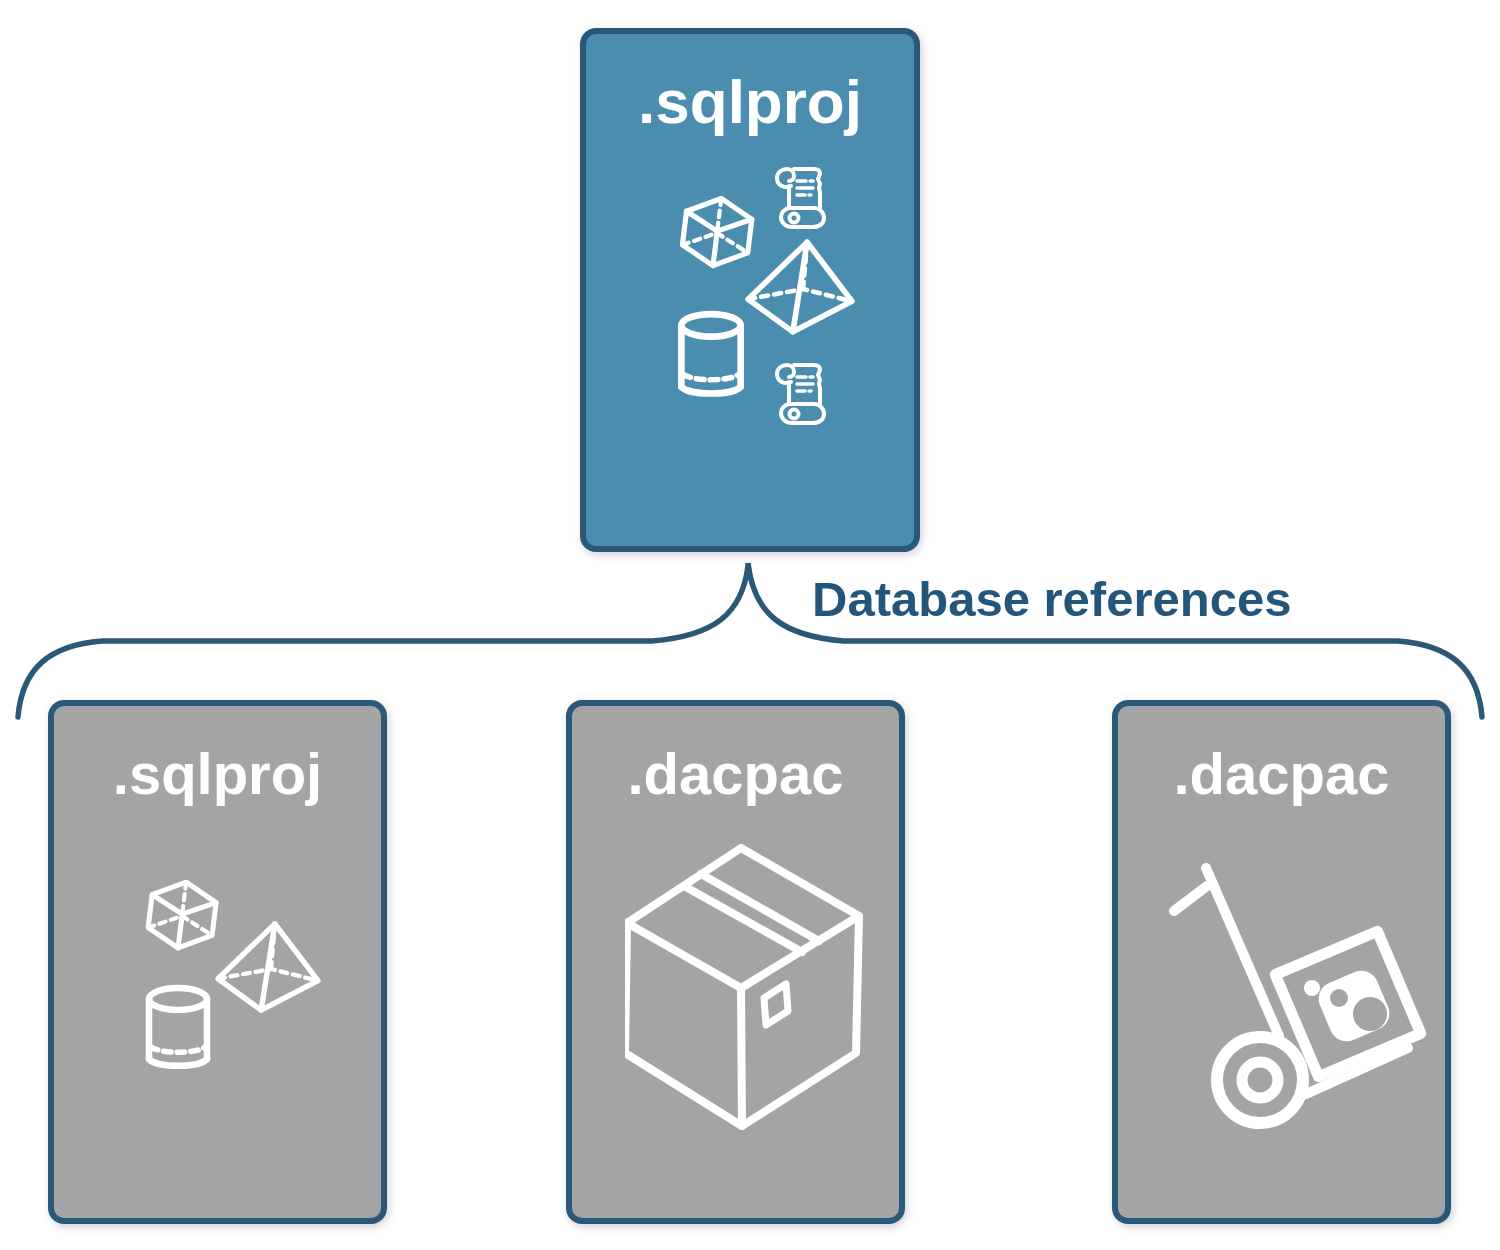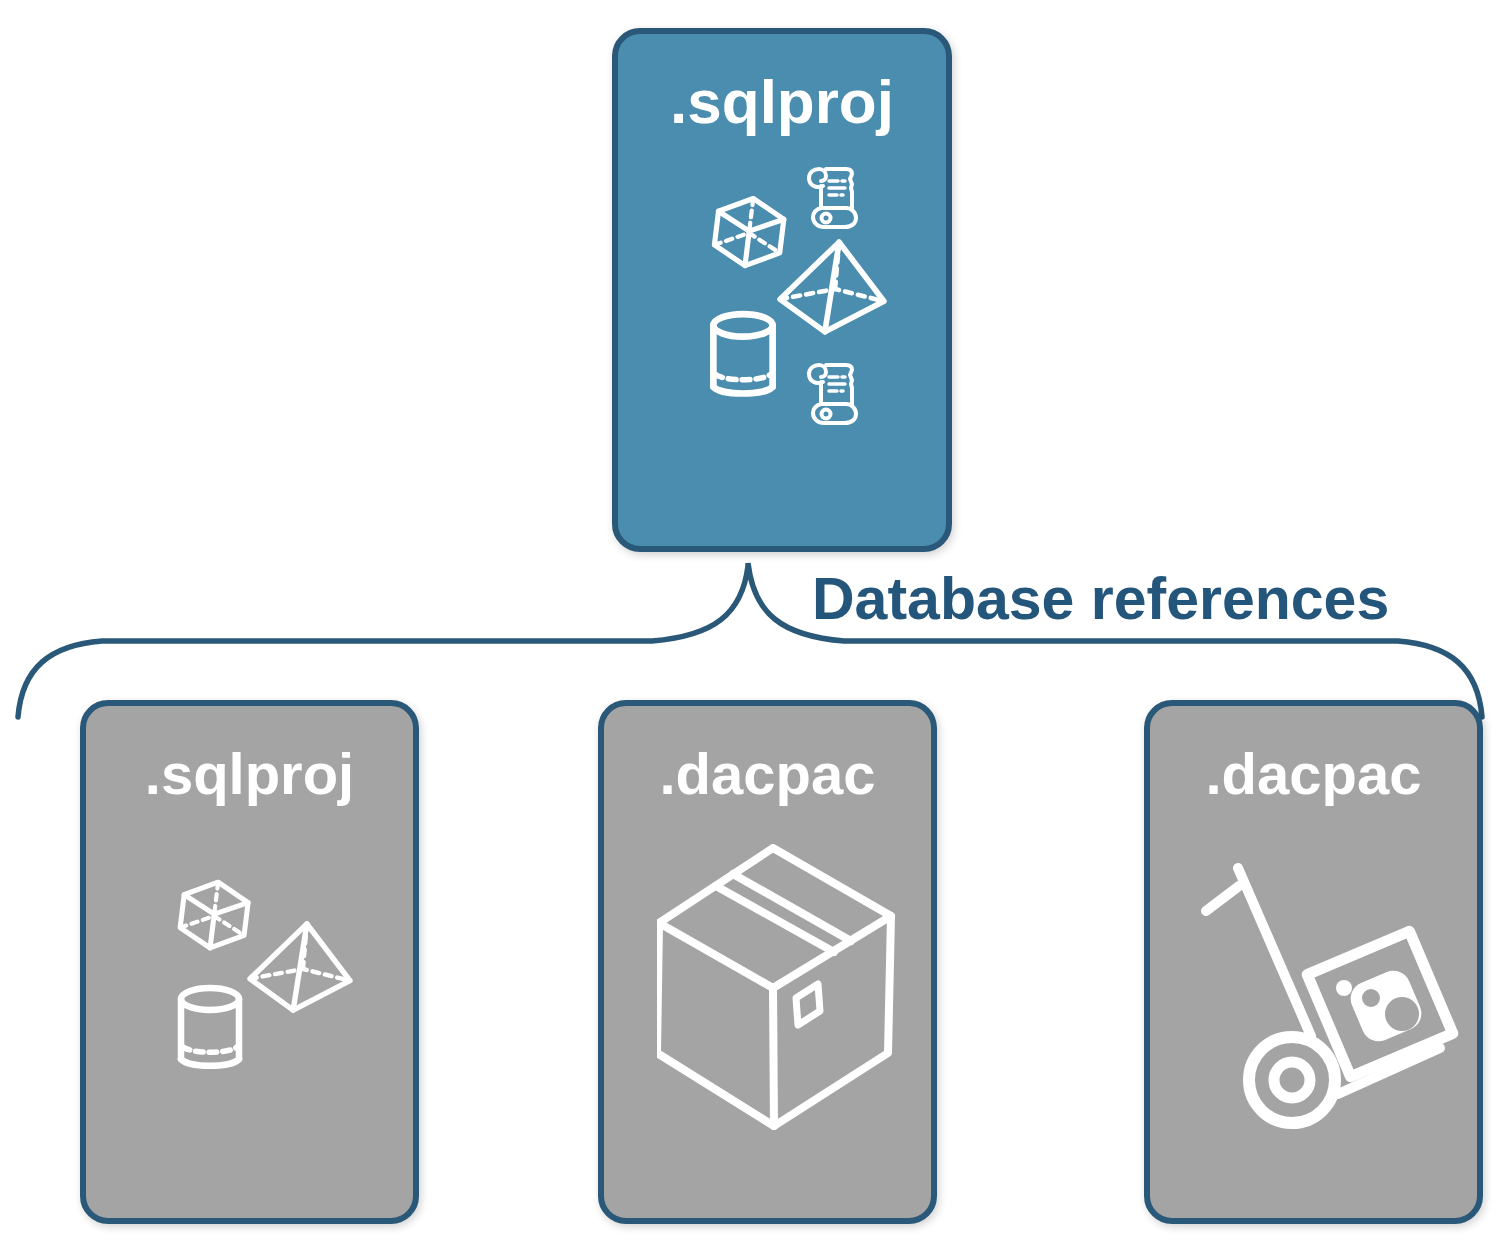--- a/index.html
+++ b/index.html
@@ -7,23 +7,22 @@
     position:relative;
     width:1500px;height:1250px;
     background:#ffffff;
     font-family:"Liberation Sans","DejaVu Sans",sans-serif;
     overflow:hidden;
   }
   .card{
     position:absolute;
     box-sizing:border-box;
     border:6px solid #2a5878;
-    border-radius:28px;
+    border-radius:16px;
     box-shadow:2px 3px 8px rgba(0,0,0,0.18);
-    margin-left:32px;
   }
   .card-parent{
     left:580px;top:28px;width:340px;height:524px;
     background:#4a8dae;
   }
   .card-child{
     top:700px;width:339px;height:524px;
     background:#a4a4a4;
   }
   .card-child-1{left:48px;}
@@ -39,21 +38,21 @@
   .card-parent .card-title{margin-top:32px;font-size:62px;line-height:72px;}
   .card-child .card-title{margin-top:36px;font-size:58px;line-height:64px;}
   .icon{position:absolute;}
   .brace-svg{position:absolute;left:0;top:0;width:1500px;height:1250px;pointer-events:none;}
   .connector-label{
     position:absolute;
     left:812px;top:574px;
     width:480px;
     color:#24567c;
     font-weight:bold;
-    font-size:59px;
+    font-size:49px;
     line-height:50px;
     white-space:nowrap;
   }
   .defs-holder{position:absolute;width:0;height:0;overflow:hidden;}
 </style>
 </head>
 <body>
 
 <div class="canvas">
 

